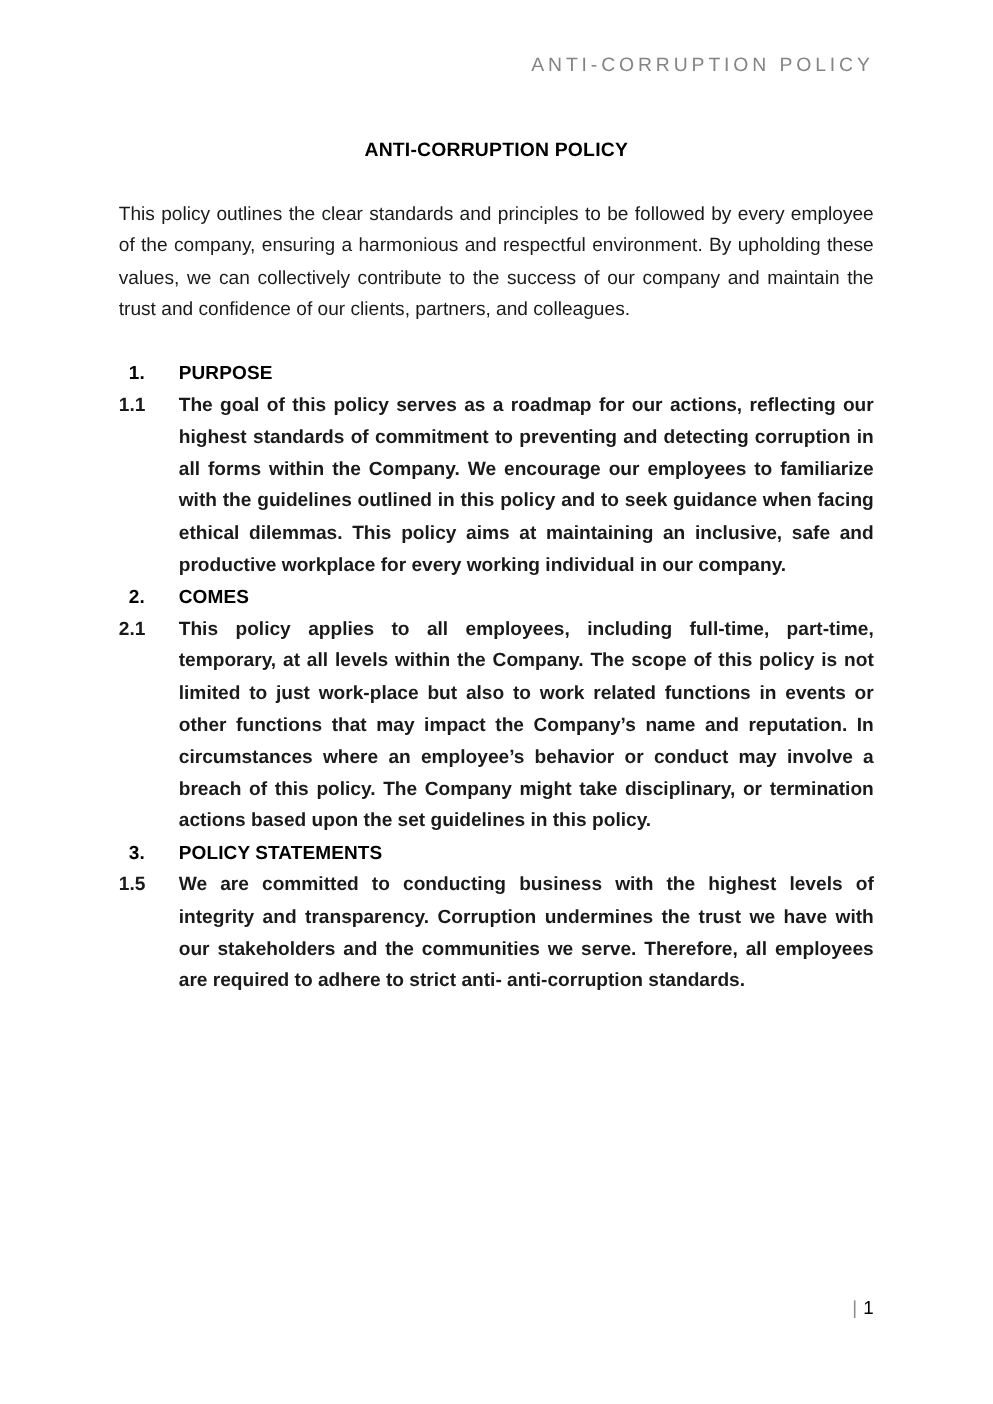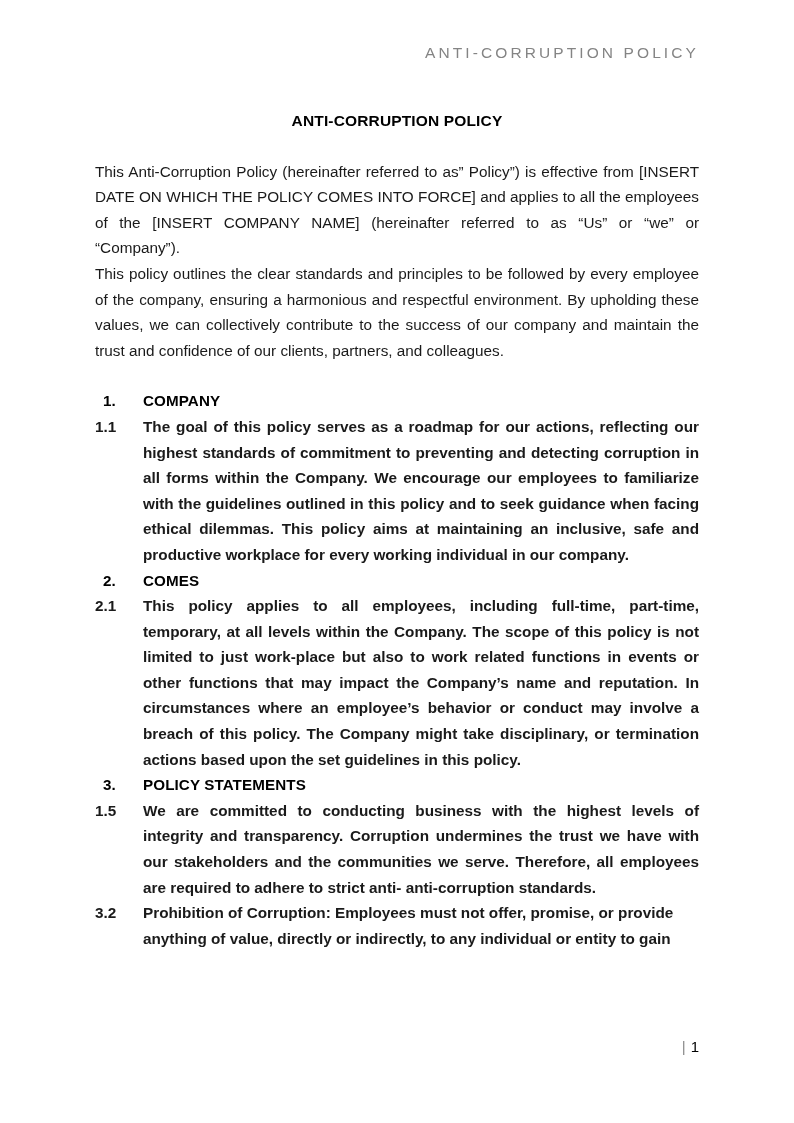--- a/index.html
+++ b/index.html
@@ -133,29 +133,28 @@
 <body>
 
 <div class="page">
 
   <div class="doc-header">ANTI-CORRUPTION POLICY</div>
 
   <div class="content">
 
     <div class="doc-title">ANTI-CORRUPTION POLICY</div>
 
-    <p class="para">This Anti-Corruption Policy (hereinafter referred to as” Policy”) is effective from [INSERT DATE ON WHICH THE POLICY COMES INTO FORCE] and applies to all the employees of the [INSERT COMPANY NAME] (hereinafter referred to as “Us” or “we” or “Company”).</p>
 
     <p class="para">This policy outlines the clear standards and principles to be followed by every employee of the company, ensuring a harmonious and respectful environment. By upholding these values, we can collectively contribute to the success of our company and maintain the trust and confidence of our clients, partners, and colleagues.</p>
 
     <div class="gap-line"></div>
 
     <div class="section-head">
       <span class="sec-num">1.</span>
-      <span class="sec-title">COMPANY</span>
+      <span class="sec-title">PURPOSE</span>
     </div>
     <div class="clause">
       <span class="clause-num">1.1</span>
       <span class="clause-body">The goal of this policy serves as a roadmap for our actions, reflecting our highest standards of commitment to preventing and detecting corruption in all forms within the Company. We encourage our employees to familiarize with the guidelines outlined in this policy and to seek guidance when facing ethical dilemmas. This policy aims at maintaining an inclusive, safe and productive workplace for every working individual in our company.</span>
     </div>
 
     <div class="section-head">
       <span class="sec-num">2.</span>
       <span class="sec-title">COMES</span>
     </div>
@@ -165,24 +164,20 @@
     </div>
 
     <div class="section-head">
       <span class="sec-num">3.</span>
       <span class="sec-title">POLICY STATEMENTS</span>
     </div>
     <div class="clause">
       <span class="clause-num">1.5</span>
       <span class="clause-body">We are committed to conducting business with the highest levels of integrity and transparency. Corruption undermines the trust we have with our stakeholders and the communities we serve. Therefore, all employees are required to adhere to strict anti- anti-corruption standards.</span>
     </div>
-    <div class="clause">
-      <span class="clause-num">3.2</span>
-      <span class="clause-body flush">Prohibition of Corruption: Employees must not offer, promise, or provide anything of value, directly or indirectly, to any individual or entity to gain</span>
-    </div>
 
   </div>
 
   <div class="doc-footer">
     <span class="bar">|</span><span>1</span>
   </div>
 
 </div>
 
 </body></html>

